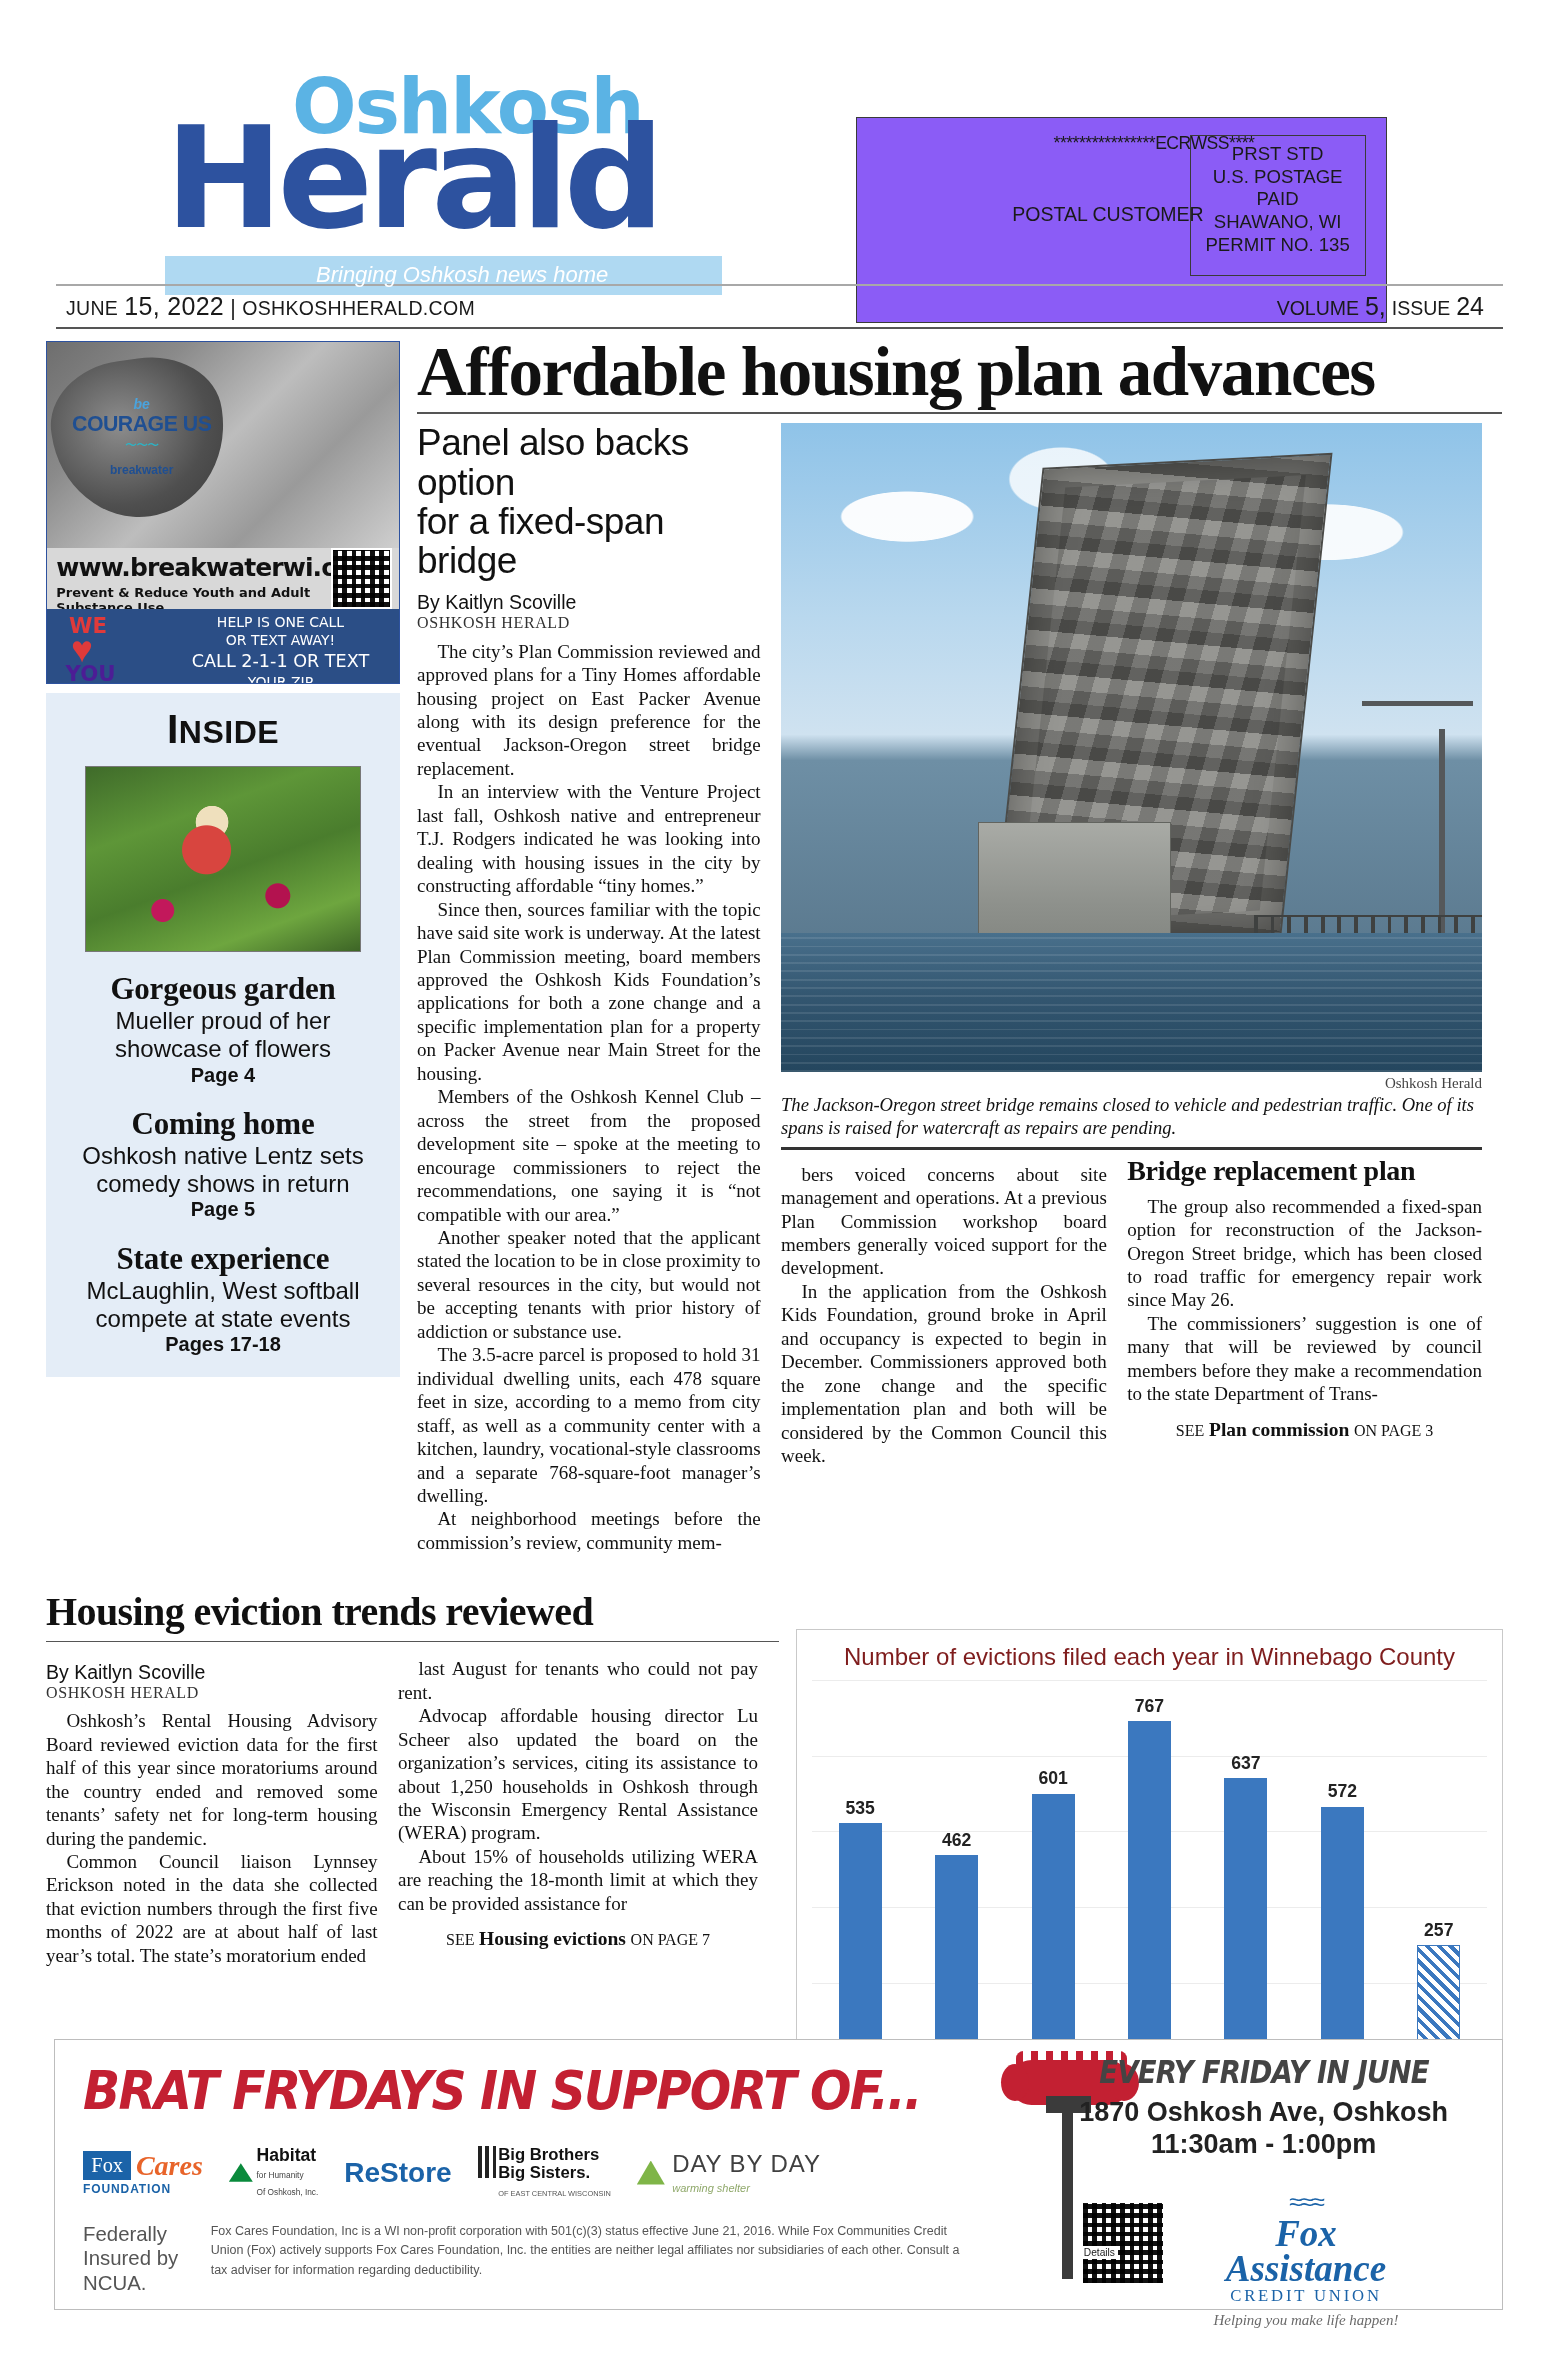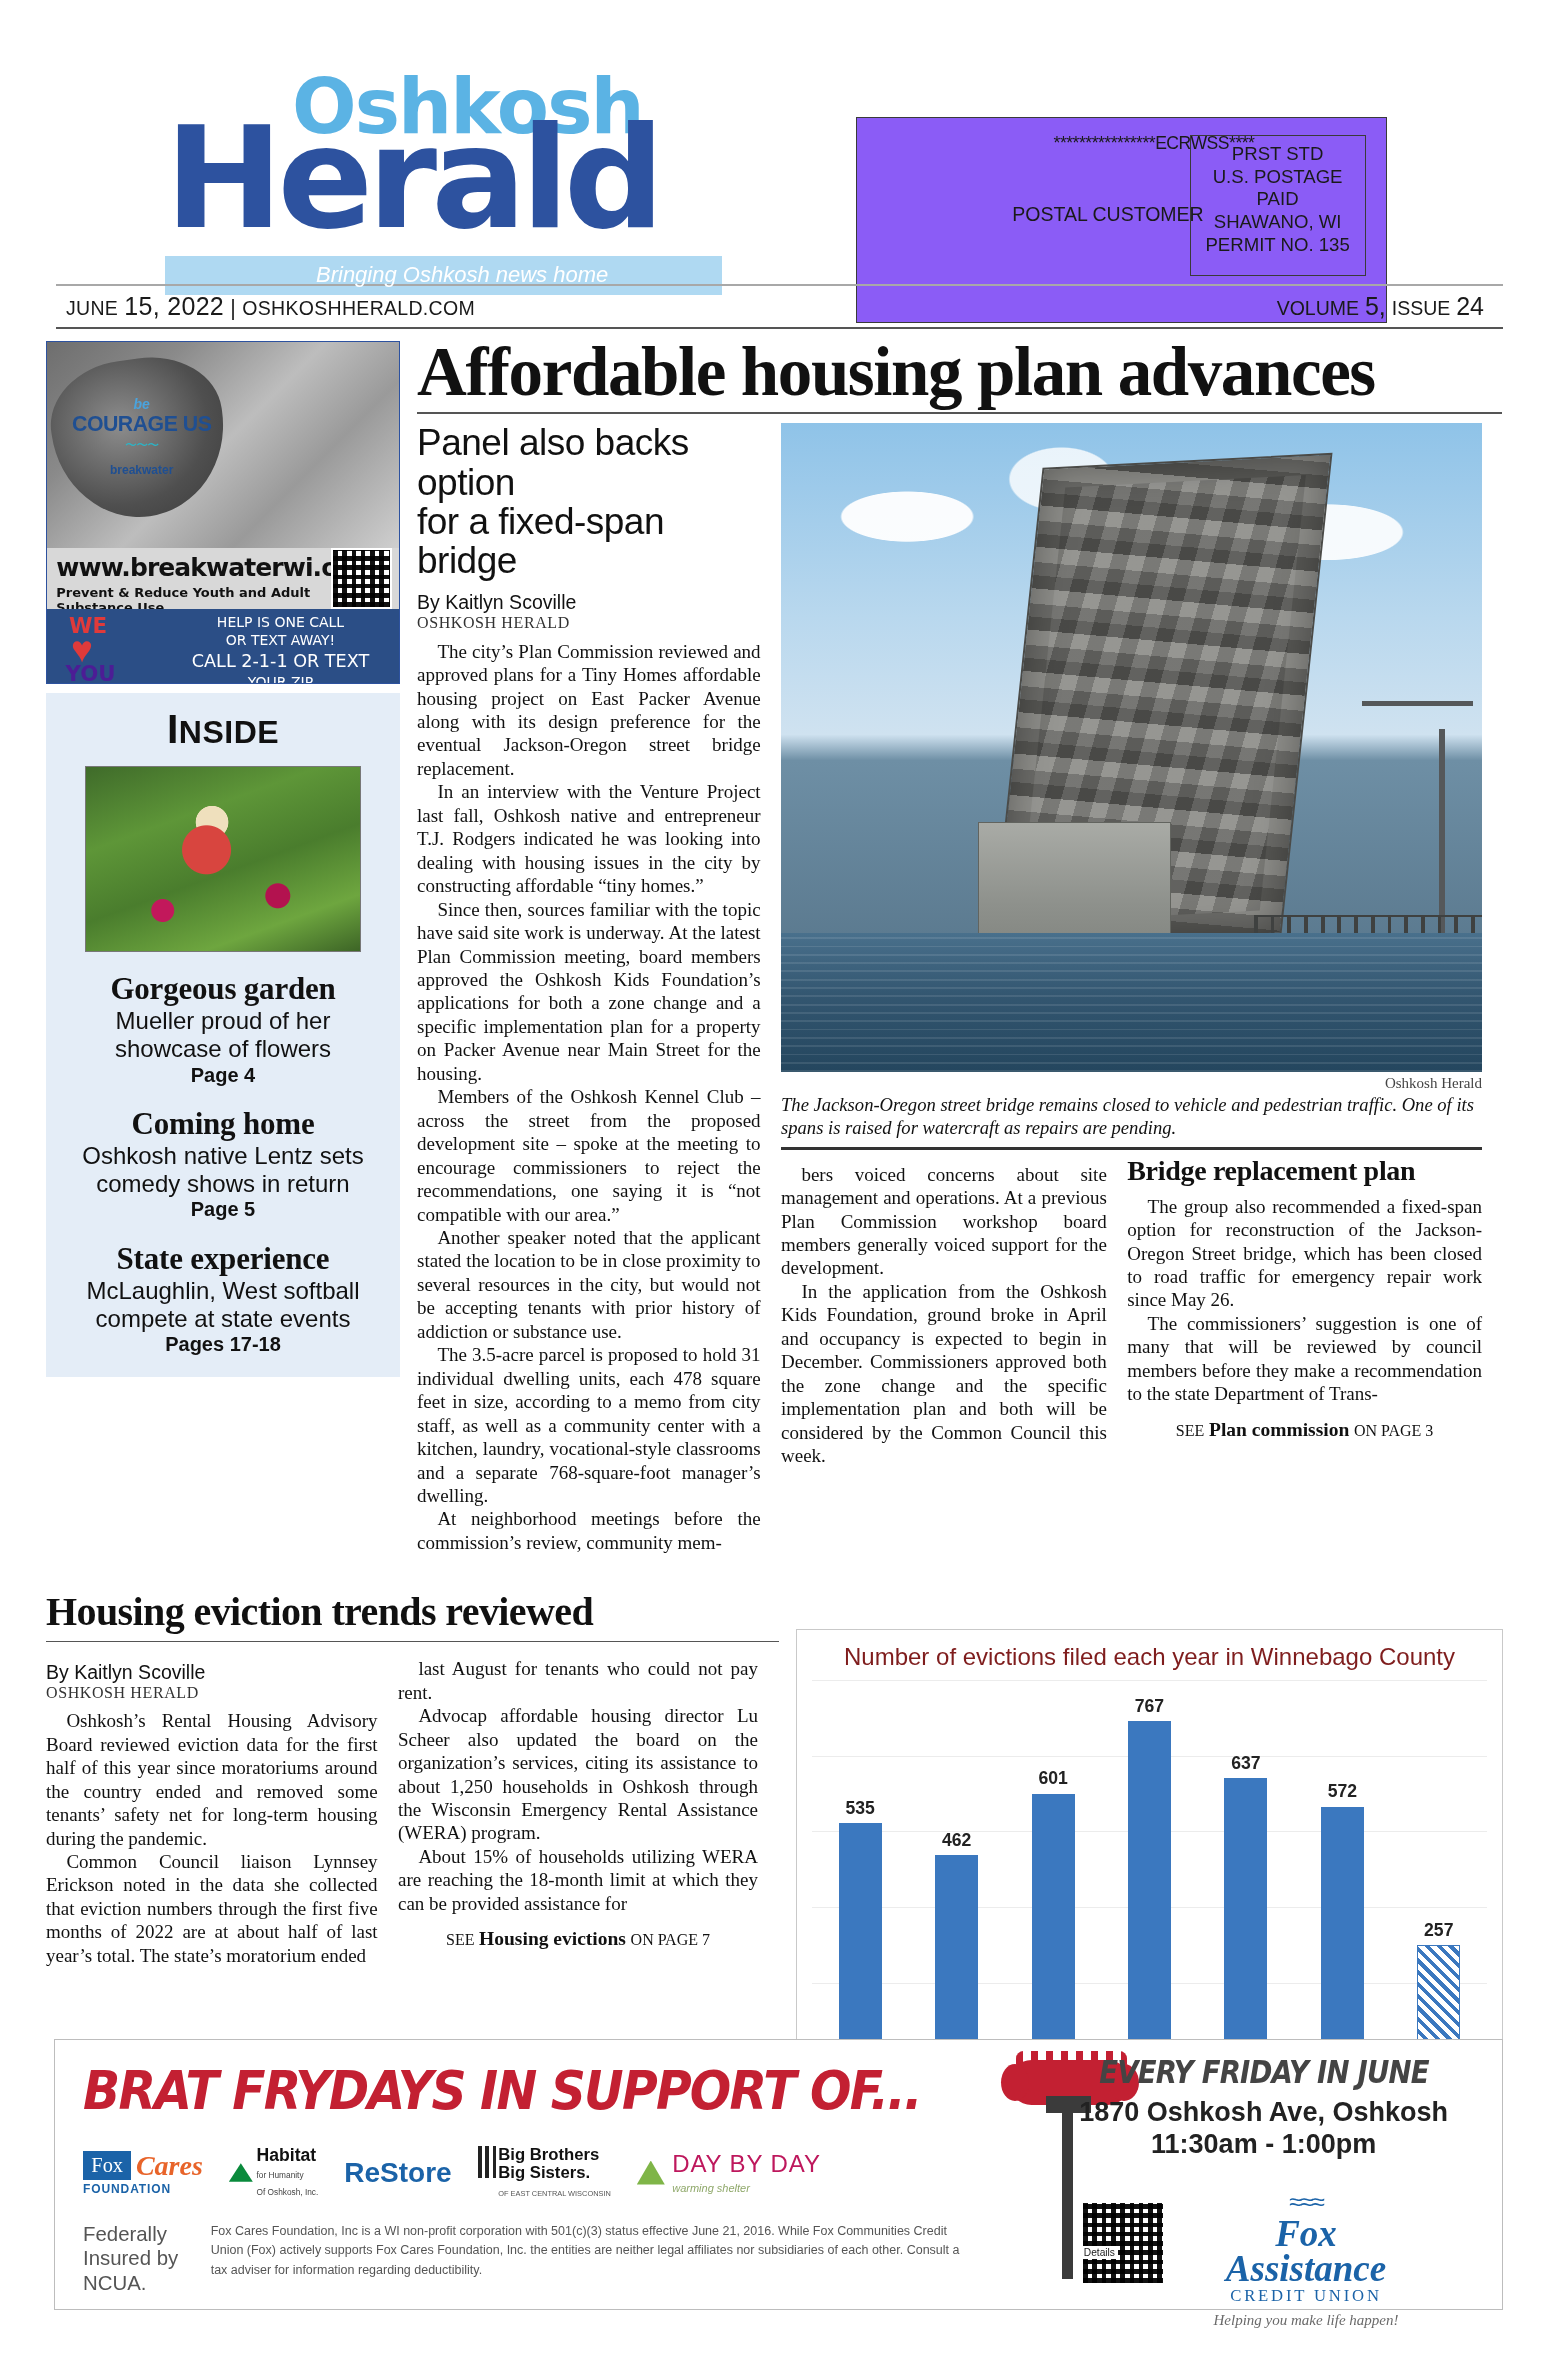--- a/index.html
+++ b/index.html
@@ -305,21 +305,21 @@
   .lg-hab .roof { width:24px; height:18.6px; background:#0A8A3C; clip-path:polygon(50% 0,100% 100%,0 100%); }
   .lg-hab .ht { font-size:17.6px; font-weight:bold; color:#111; line-height:1; }
   .lg-hab .hs { font-size:8.3px; color:#444; }
   .lg-rs { font-size:28px; font-weight:bold; color:#1B63A8; font-family:"Liberation Sans",sans-serif; }
   .lg-bbbs { display:flex; gap:2px; }
   .lg-bbbs .bars3 { width:18.6px; height:32px; background:repeating-linear-gradient(90deg,#222 0 3.7px,#fff 3.7px 7.4px); }
   .lg-bbbs .bt { font-size:16.7px; font-weight:bold; color:#111; line-height:1.05; }
   .lg-bbbs .bs { font-size:7.4px; color:#555; }
   .lg-dbd { display:flex; align-items:center; gap:7.4px; }
   .lg-dbd .hroof { width:28px; height:24px; background:#7FB548; clip-path:polygon(50% 0,100% 100%,0 100%); }
-  .lg-dbd .dt { font-size:24px; color:#be185d; letter-spacing:0.9px; }
+  .lg-dbd .dt { font-size:24px; color:#404040; letter-spacing:0.9px; }
   .lg-dbd .ds { font-size:11px; color:#8fa86a; font-style:italic; }
 
   .ba-brat { position:absolute; left:937px; top:11px; width:158px; height:232px; }
   .brat-body { position:absolute; left:16.7px; top:9.3px; width:121px; height:45px;
     background:#C32032; border-radius:24px; }
   .brat-body::before{ content:""; position:absolute; left:-7.4px; top:3.7px; width:28px; height:37px; background:#C32032; border-radius:50%; }
   .brat-body::after{ content:""; position:absolute; right:-9.3px; top:3.7px; width:30px; height:37px; background:#C32032; border-radius:50%; }
   .brat-squig { position:absolute; left:24px; top:0px; width:111px; height:20.4px;
     background:repeating-linear-gradient(90deg,#C32032 0 7.4px,transparent 7.4px 15px); border-radius:7.4px; }
   .fork-stem { position:absolute; left:70px; top:52px; width:11px; height:176px; background:#3b3b3b; }

